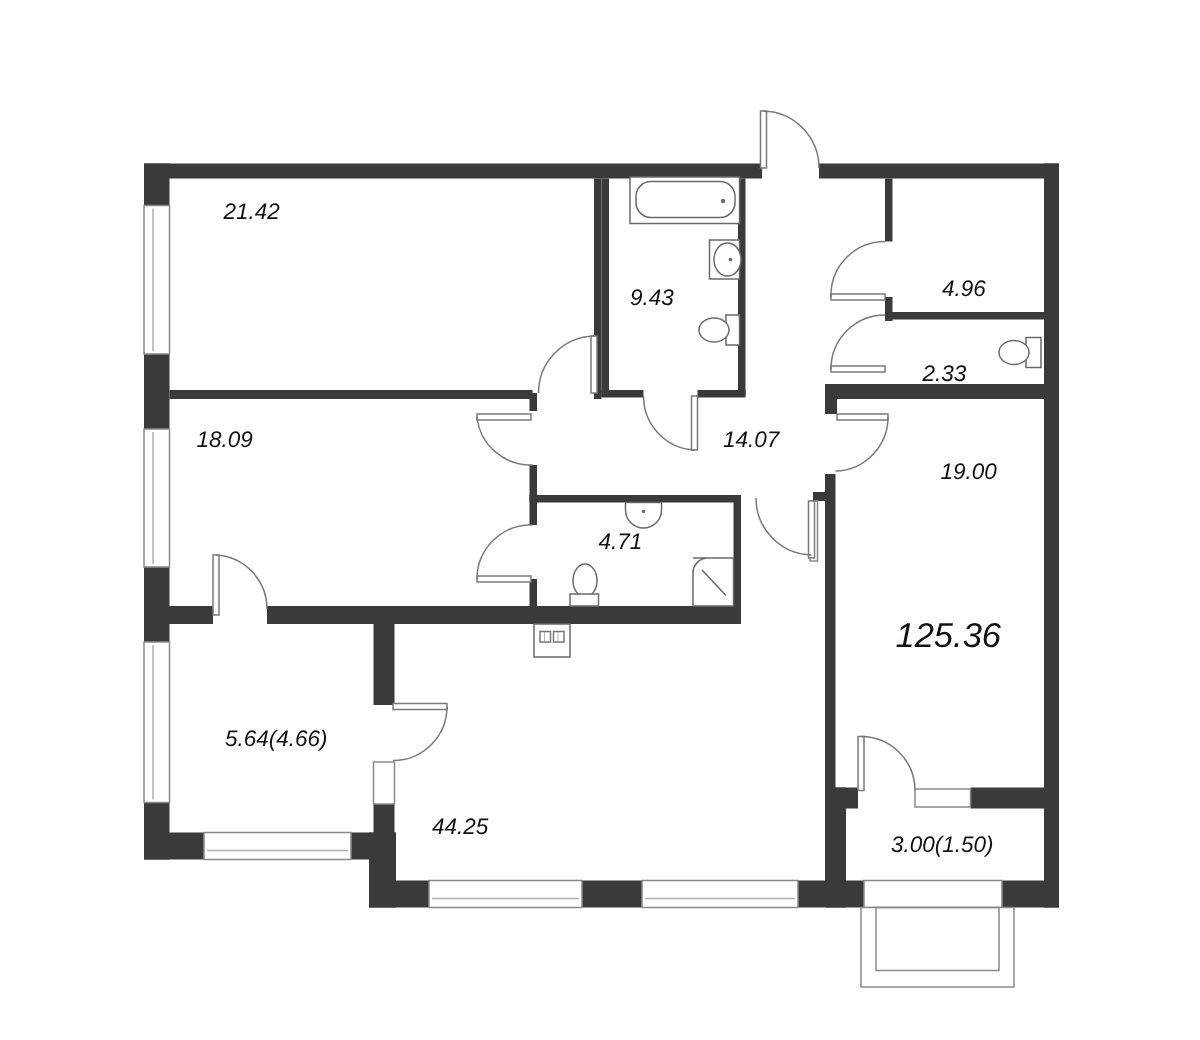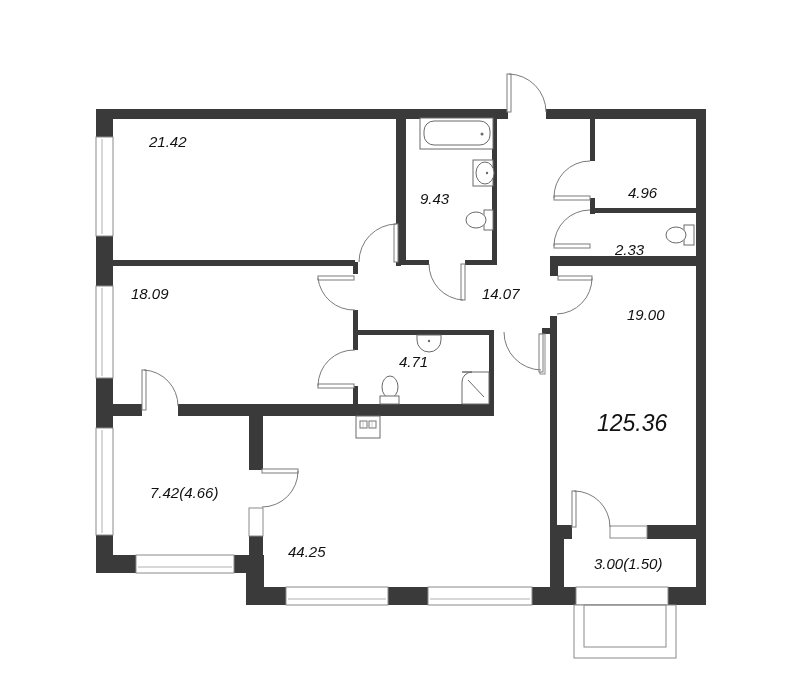--- a/index.html
+++ b/index.html
@@ -212,16 +212,16 @@
 </svg>
 
 <div class="room-label" style="left:149px; top:133px;">21.42</div>
 <div class="room-label" style="left:420px; top:190px;">9.43</div>
 <div class="room-label" style="left:628px; top:152px;margin-top:32px;">4.96</div>
 <div class="room-label" style="left:615px; top:227px;margin-top:14px;">2.33</div>
 <div class="room-label" style="left:131px; top:285px;">18.09</div>
 <div class="room-label" style="left:482px; top:285px;">14.07</div>
 <div class="room-label" style="left:399px; top:353px;">4.71</div>
 <div class="room-label" style="left:627px; top:292px;margin-top:14px;">19.00</div>
-<div class="room-label" style="left:150px; top:484px;">7.42(4.66)</div>
+<div class="room-label" style="left:150px; top:484px;">5.64(4.66)</div>
 <div class="room-label" style="left:288px; top:543px;">44.25</div>
 <div class="room-label" style="left:594px; top:555px;">3.00(1.50)</div>
 <div class="total-label" style="left:597px; top:410px;">125.36</div>
 
 </body></html>

